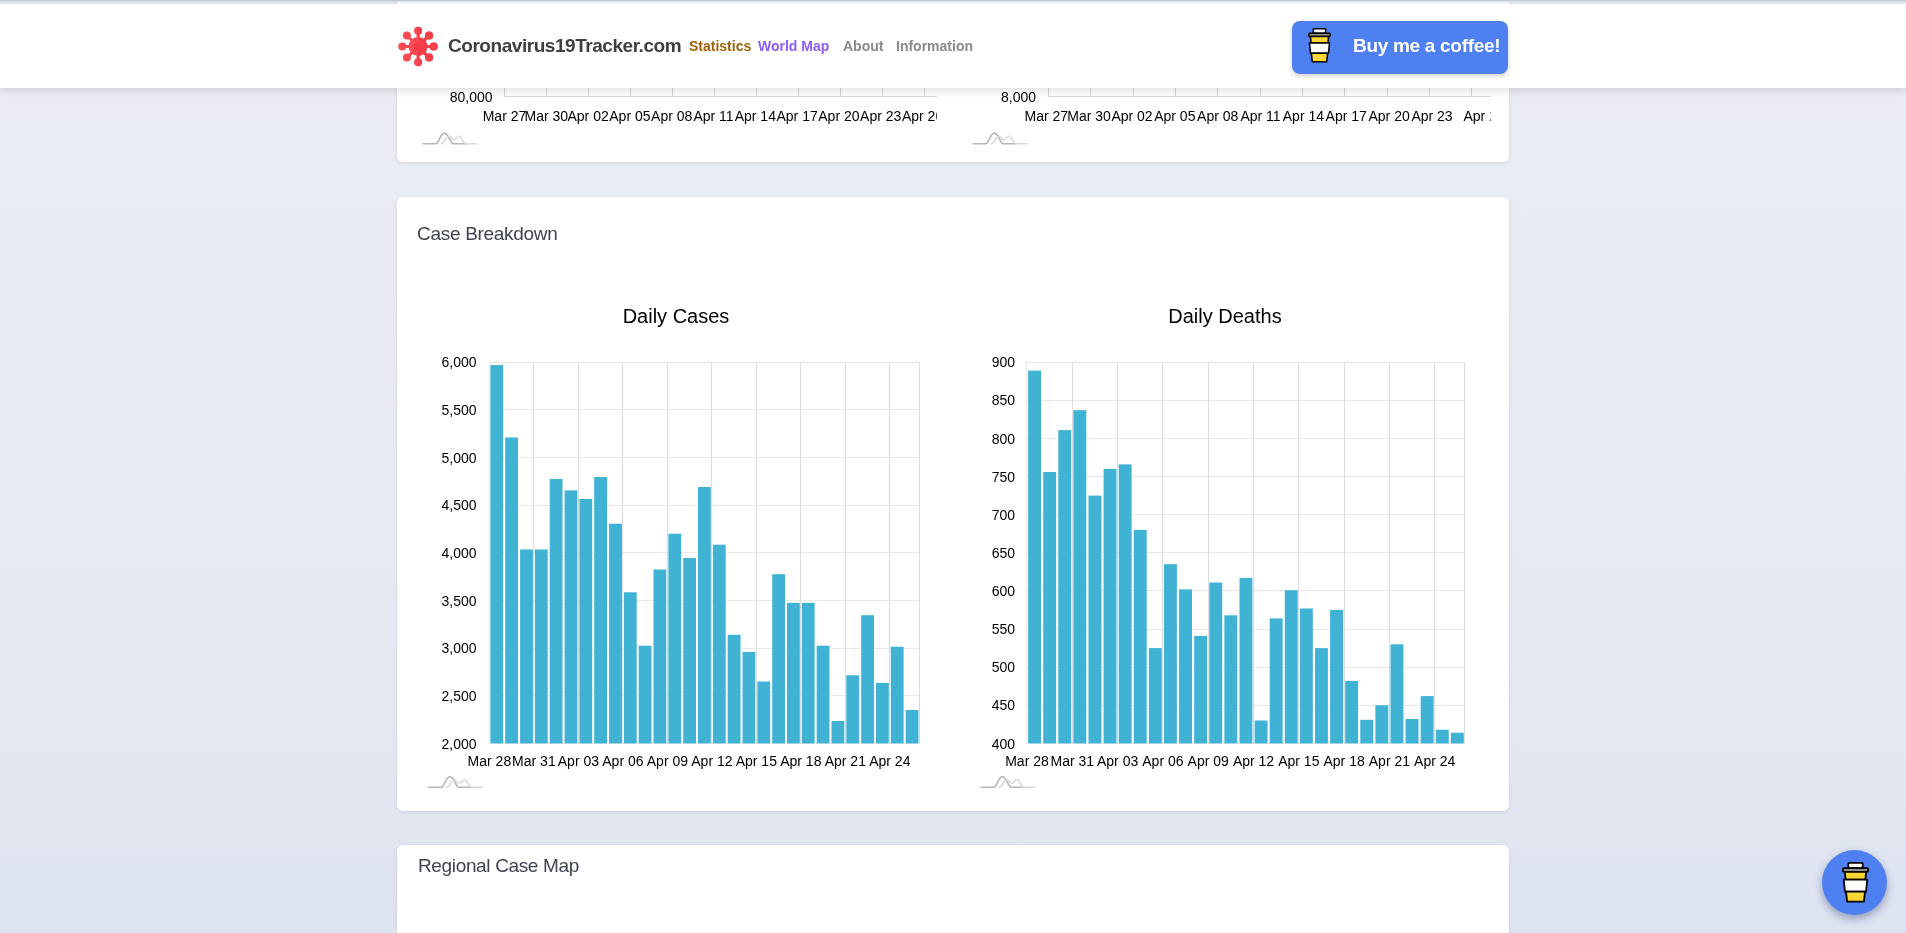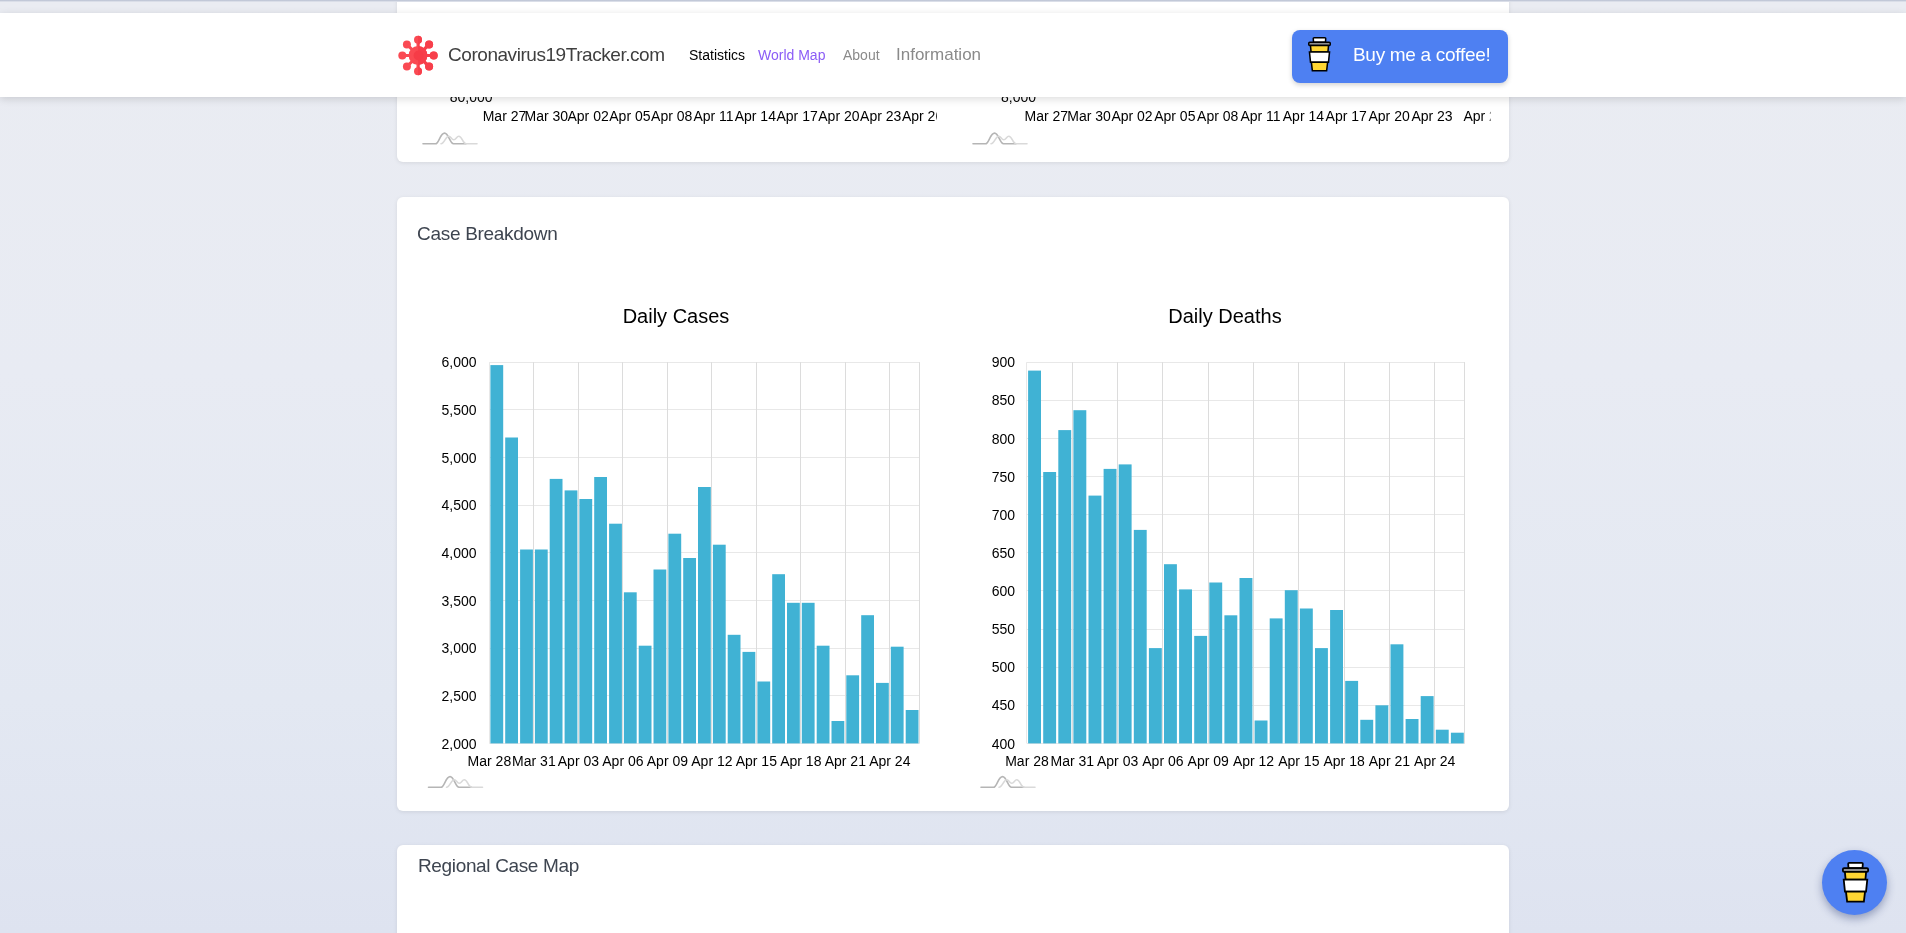--- a/index.html
+++ b/index.html
@@ -221,21 +221,21 @@
 <text x="1225" y="323.4" text-anchor="middle" font-size="20" fill="#000">Daily Deaths</text>
 <path d="M428.5,787.3 H441 C444.3,787.3 445.7,776.6 450.1,776.6 C454.3,776.6 455.3,787.3 459,787.3 H471.5" fill="none" stroke="#b5b5b5" stroke-width="1.6" stroke-linecap="round"></path>
 <path d="M446.5,787.3 C450,787.3 451,779.7 454.3,779.7 C456.5,779.7 457,783.3 459.3,783.3 C461.6,783.3 462.1,779.7 464.3,779.7 C467.5,779.7 468.3,787.3 471.7,787.3 H482.5" fill="none" stroke="#d9d9d9" stroke-width="1.6" stroke-linecap="round"></path>
 <path d="M981,787.3 H993.5 C996.8,787.3 998.2,776.6 1002.6,776.6 C1006.8,776.6 1007.8,787.3 1011.5,787.3 H1024" fill="none" stroke="#b5b5b5" stroke-width="1.6" stroke-linecap="round"></path>
 <path d="M999,787.3 C1002.5,787.3 1003.5,779.7 1006.8,779.7 C1009,779.7 1009.5,783.3 1011.8,783.3 C1014.1,783.3 1014.6,779.7 1016.8,779.7 C1020,779.7 1020.8,787.3 1024.2,787.3 H1035" fill="none" stroke="#d9d9d9" stroke-width="1.6" stroke-linecap="round"></path>
 </svg>
 
 <div class="card" style="top:845px;height:200px;"></div>
 <div style="position:absolute;left:418px;top:855px;font-size:19px;letter-spacing:-0.35px;color:#3e4550;">Regional Case Map</div>
 
-<header style="position:absolute;left:0;top:13px;width:1906px;height:84px;background:#fff;box-shadow:0 2px 8px rgba(0,0,0,0.14);">
+<header style="position:absolute;left:0;top:4px;width:1906px;height:84px;background:#fff;box-shadow:0 2px 8px rgba(0,0,0,0.14);font-weight:bold;">
 <svg style="position:absolute;left:398px;top:22px" width="41" height="42" viewBox="0 0 41 42">
 <defs>
         <clipPath id="vright">
           <rect x="20" y="0" width="21" height="42"></rect>
         </clipPath>
       </defs>
 <g>
         <circle cx="20" cy="20.5" r="9.4" fill="#fa4a53"></circle>
         <line x1="20" y1="20.5" x2="35.7" y2="20.5" stroke="#fa4a53" stroke-width="3"></line>
         <circle cx="35.7" cy="20.5" r="4" fill="#fa4a53"></circle>
@@ -269,24 +269,24 @@
         <line x1="20" y1="20.5" x2="8.9" y2="9.4" stroke="#f73f4b" stroke-width="3"></line>
         <circle cx="8.9" cy="9.4" r="4" fill="#f73f4b"></circle>
         <line x1="20" y1="20.5" x2="20" y2="4.8" stroke="#f73f4b" stroke-width="3"></line>
         <circle cx="20" cy="4.8" r="4" fill="#f73f4b"></circle>
         <line x1="20" y1="20.5" x2="31.1" y2="9.4" stroke="#f73f4b" stroke-width="3"></line>
         <circle cx="31.1" cy="9.4" r="4" fill="#f73f4b"></circle>
       </g>
 <circle cx="20.6" cy="20.5" r="5" fill="#f63c47"></circle>
 </svg>
 <div style="position:absolute;left:448px;top:0;height:84px;line-height:84px;font-size:19px;letter-spacing:-0.45px;color:#3f3f3f;">Coronavirus19Tracker.com</div>
-<div style="position:absolute;left:689px;top:0;height:84px;line-height:84px;font-size:14px;color:#000000;">Statistics</div>
+<div style="position:absolute;left:689px;top:0;height:84px;line-height:84px;font-size:14px;color:#a16207;">Statistics</div>
 <div style="position:absolute;left:758px;top:0;height:84px;line-height:84px;font-size:14px;color:#8b5cf6;">World Map</div>
 <div style="position:absolute;left:843px;top:0;height:95px;line-height:84px;font-size:14px;color:#8a8a8a;">About</div>
-<div style="position:absolute;left:896px;top:0;height:84px;line-height:84px;font-size:17px;color:#8a8a8a;">Information</div>
+<div style="position:absolute;left:896px;top:0;height:84px;line-height:84px;font-size:14px;color:#8a8a8a;">Information</div>
 <div style="position:absolute;left:1292px;top:17px;width:216px;height:53px;background:#4e80f2;border-radius:8px;box-shadow:0 2px 5px rgba(0,0,0,0.18);">
 <svg style="position:absolute;left:16px;top:7px" width="23" height="34.5" viewBox="0 0 30 45">
 <path d="M8.2,1 H21.8 Q23.2,1 23.1,2.4 L22.8,6.8 H7.2 L6.9,2.4 Q6.8,1 8.2,1 Z" fill="#fff" stroke="#000" stroke-width="2"></path>
 <rect x="1" y="6.8" width="28" height="4.2" rx="1.3" fill="#8f8f8f" stroke="#000" stroke-width="2"></rect>
 <path d="M3.2,11 H26.8 L26,19.5 H4 Z" fill="#ffd633" stroke="#000" stroke-width="2"></path>
 <path d="M1.9,19.5 H28.1 L26.7,33 H3.3 Z" fill="#fff" stroke="#000" stroke-width="2"></path>
 <path d="M4.4,33 H25.6 L24.3,44 H5.7 Z" fill="#ffd633" stroke="#000" stroke-width="2"></path>
 </svg>
 <div style="position:absolute;left:61px;top:0;height:50px;line-height:50px;font-size:19px;letter-spacing:-0.3px;color:#fff;">Buy me a coffee!</div>
 </div>

